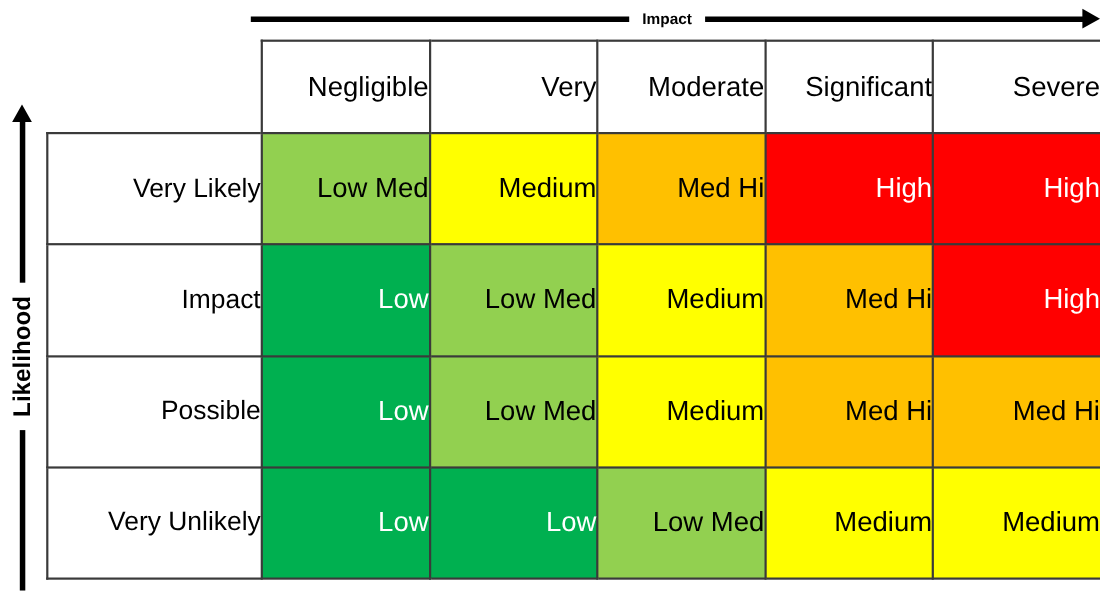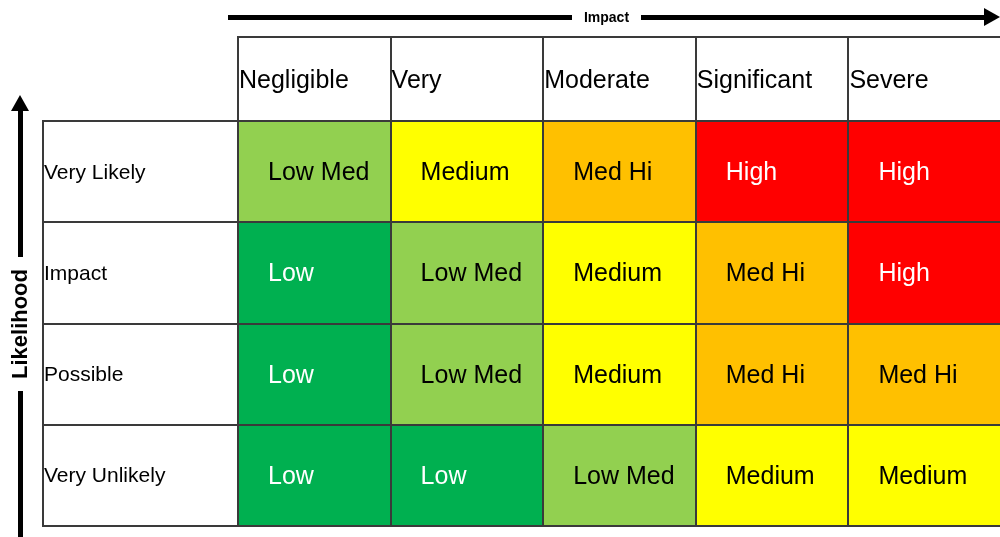--- a/index.html
+++ b/index.html
@@ -102,41 +102,41 @@
     width: 958px;
     height: 491px;
   }
   table.matrix-table col.rowhead-col { width: 195px; }
   table.matrix-table col.data-col    { width: 152.6px; }
 
   td, th {
     padding: 0;
     margin: 0;
     border: 2px solid #3a3a3a;
-    text-align: left;
+    text-align: right;
     vertical-align: middle;
     font-weight: normal;
   }
   
   td.corner-spacer {
     border: none;
     background: transparent;
   }
   th.col-header {
     height: 82px;
     background: #ffffff;
     color: #000000;
     font-size: 25px;
     font-weight: normal;
   }
   td.row-header {
     height: 82px;
     background: #ffffff;
     color: #000000;
-    font-size: 21px;
+    font-size: 24px;
   }
   td.cell {
     height: 82px;
     font-size: 25px;
     color: #000000;
     padding-left: 29px;
   }
   td.cell.light { color: #ffffff; }
 </style>
 </head>

